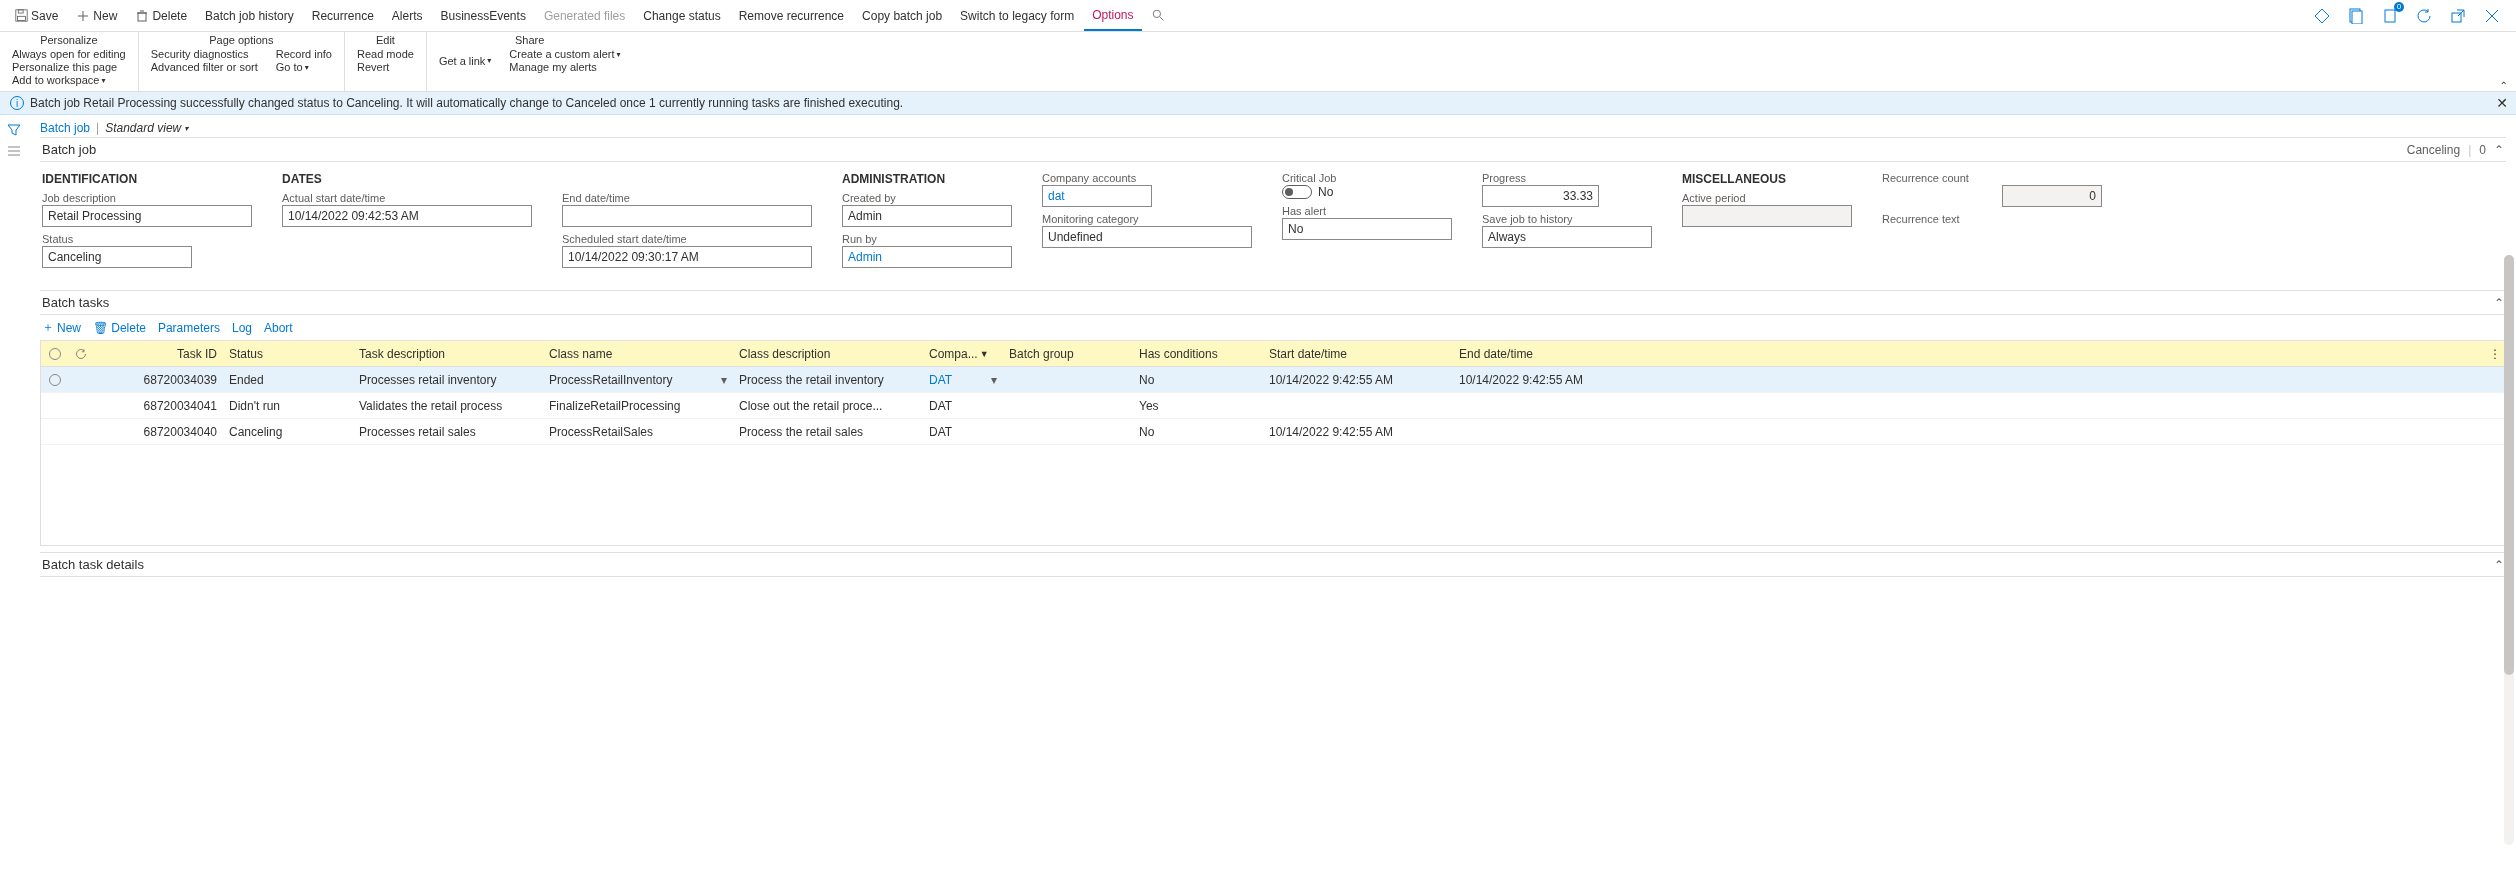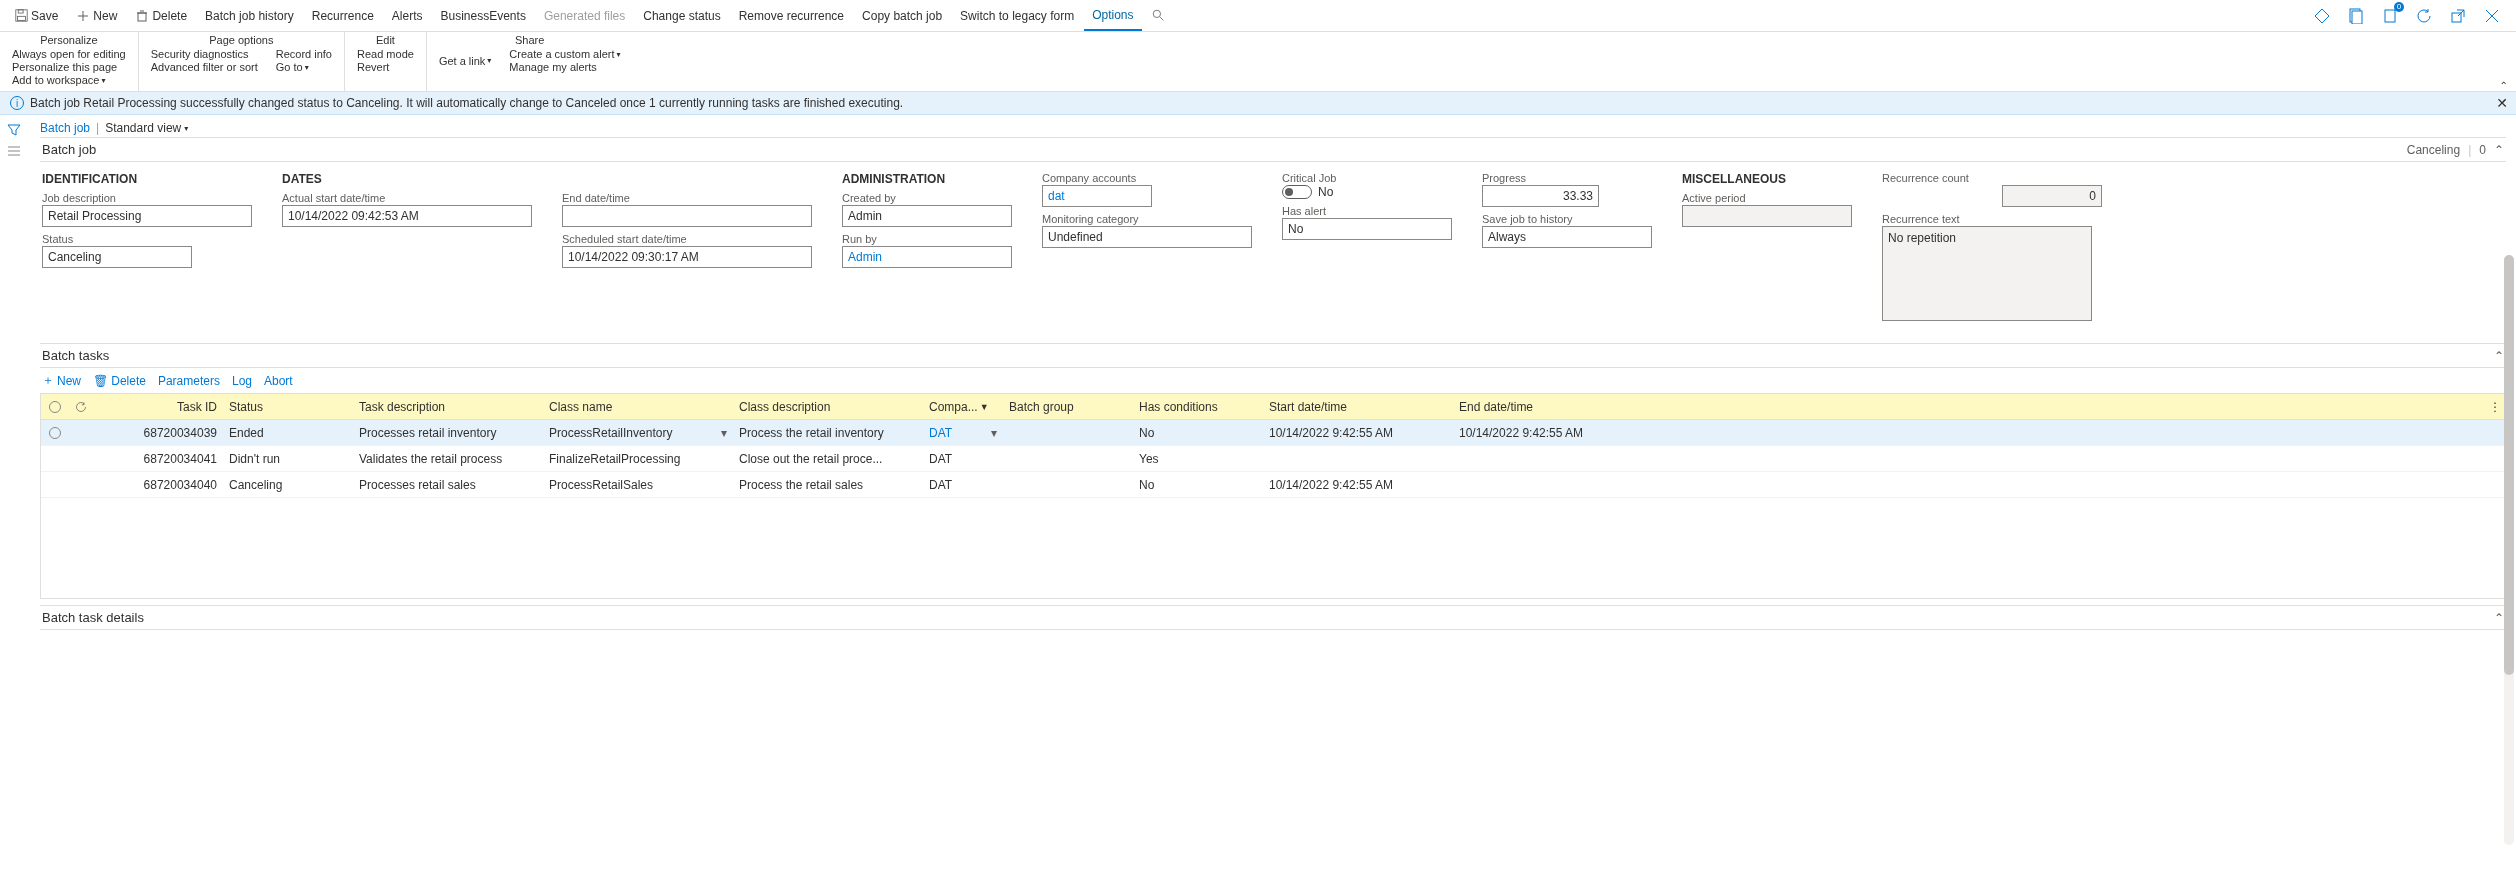--- a/index.html
+++ b/index.html
@@ -4,21 +4,21 @@
 <style>
   * { box-sizing: border-box; font-family: "Segoe UI", Arial, sans-serif; }
   body { margin: 0; font-size: 12px; color: #323130; background: #fff; }
   .app { display: flex; flex-direction: column; height: 873px; width: 2516px; }
 
   
   .actionbar { display: flex; align-items: center; border-bottom: 1px solid #e1dfdd; height: 32px; padding: 0 6px; }
   .actionbar .left { display: flex; align-items: center; gap: 2px; }
   .ab-item { display: flex; align-items: center; gap: 3px; padding: 0 8px; height: 30px; cursor: pointer; color: #323130; }
   .ab-item.disabled { color: #a19f9d; cursor: default; }
-  .ab-item.active { color: #0369a1; border-bottom: 2px solid #0078d4; }
+  .ab-item.active { color: #be185d; border-bottom: 2px solid #0078d4; }
   .ab-icon { width: 14px; height: 14px; display: inline-flex; align-items: center; justify-content: center; }
   .ab-icon svg { stroke: #605e5c; }
   .actionbar .right { margin-left: auto; display: flex; align-items: center; gap: 10px; padding-right: 6px; }
   .r-icon { width: 24px; height: 24px; display: flex; align-items: center; justify-content: center; cursor: pointer; color: #005a9e; position: relative; }
   .badge { position: absolute; top: -2px; right: -2px; background: #0078d4; color: #fff; border-radius: 50%; font-size: 8px; width: 10px; height: 10px; display: flex; align-items: center; justify-content: center; }
 
   
   .ribbon { display: flex; border-bottom: 1px solid #e1dfdd; height: 60px; }
   .ribbon-group { padding: 2px 12px 0 12px; border-right: 1px solid #e1dfdd; display: flex; flex-direction: column; align-items: center; }
   .ribbon-title { font-size: 11px; color: #323130; margin-bottom: 2px; }
@@ -35,21 +35,21 @@
 
   
   .main { display: flex; flex: 1 1 auto; overflow: hidden; }
   .sidebar { width: 30px; border-right: 0; display: flex; flex-direction: column; align-items: center; gap: 6px; padding-top: 8px; }
   .side-icon { width: 16px; height: 16px; color: #0078d4; cursor: pointer; }
   .content { flex: 1; padding: 6px 10px 0 10px; overflow-y: auto; position: relative; }
 
   .breadcrumb { display: flex; align-items: center; gap: 6px; font-size: 12px; margin-bottom: 2px; }
   .bc-link { color: #0078d4; cursor: pointer; }
   .bc-sep { color: #a19f9d; }
-  .bc-view { color: #323130; display: flex; align-items: center; gap: 3px; }
+  .bc-view { color: #323130; display: flex; align-items: center; gap: 3px; font-style: italic; }
 
   .title-row { display: flex; align-items: center; gap: 8px; margin-bottom: 6px; }
   .title-input { flex: 1; font-size: 22px; padding: 2px 4px; border: 1px solid #8a8886; }
   .title-btn { width: 26px; height: 30px; display: flex; align-items: center; justify-content: center; cursor: pointer; }
 
   
   .fasttab { border: 0; margin-bottom: 6px; }
   .ft-header { display: flex; align-items: center; padding: 4px 2px; border-bottom: 1px solid #e1dfdd; border-top: 1px solid #e1dfdd; }
   .ft-header .ft-title { font-size: 13px; }
   .ft-header .ft-right { margin-left: auto; display: flex; align-items: center; gap: 8px; font-size: 12px; color: #605e5c; }
@@ -400,21 +400,20 @@
                 <div class="val-box ro"></div>
               </div>
             </div>
             <div class="col" style="width:220px">
               <div class="field">
                 <div class="label">Recurrence count</div>
                 <div class="val-box num ro" style="width:100px;margin-left:auto">0</div>
               </div>
               <div class="field">
                 <div class="label">Recurrence text</div>
-                <div class="textarea">No repetition</div>
               </div>
             </div>
           </div>
         </div>
       </div>
 
       <div class="fasttab">
         <div class="ft-header">
           <span class="ft-title">Batch tasks</span>
           <div class="ft-right">

